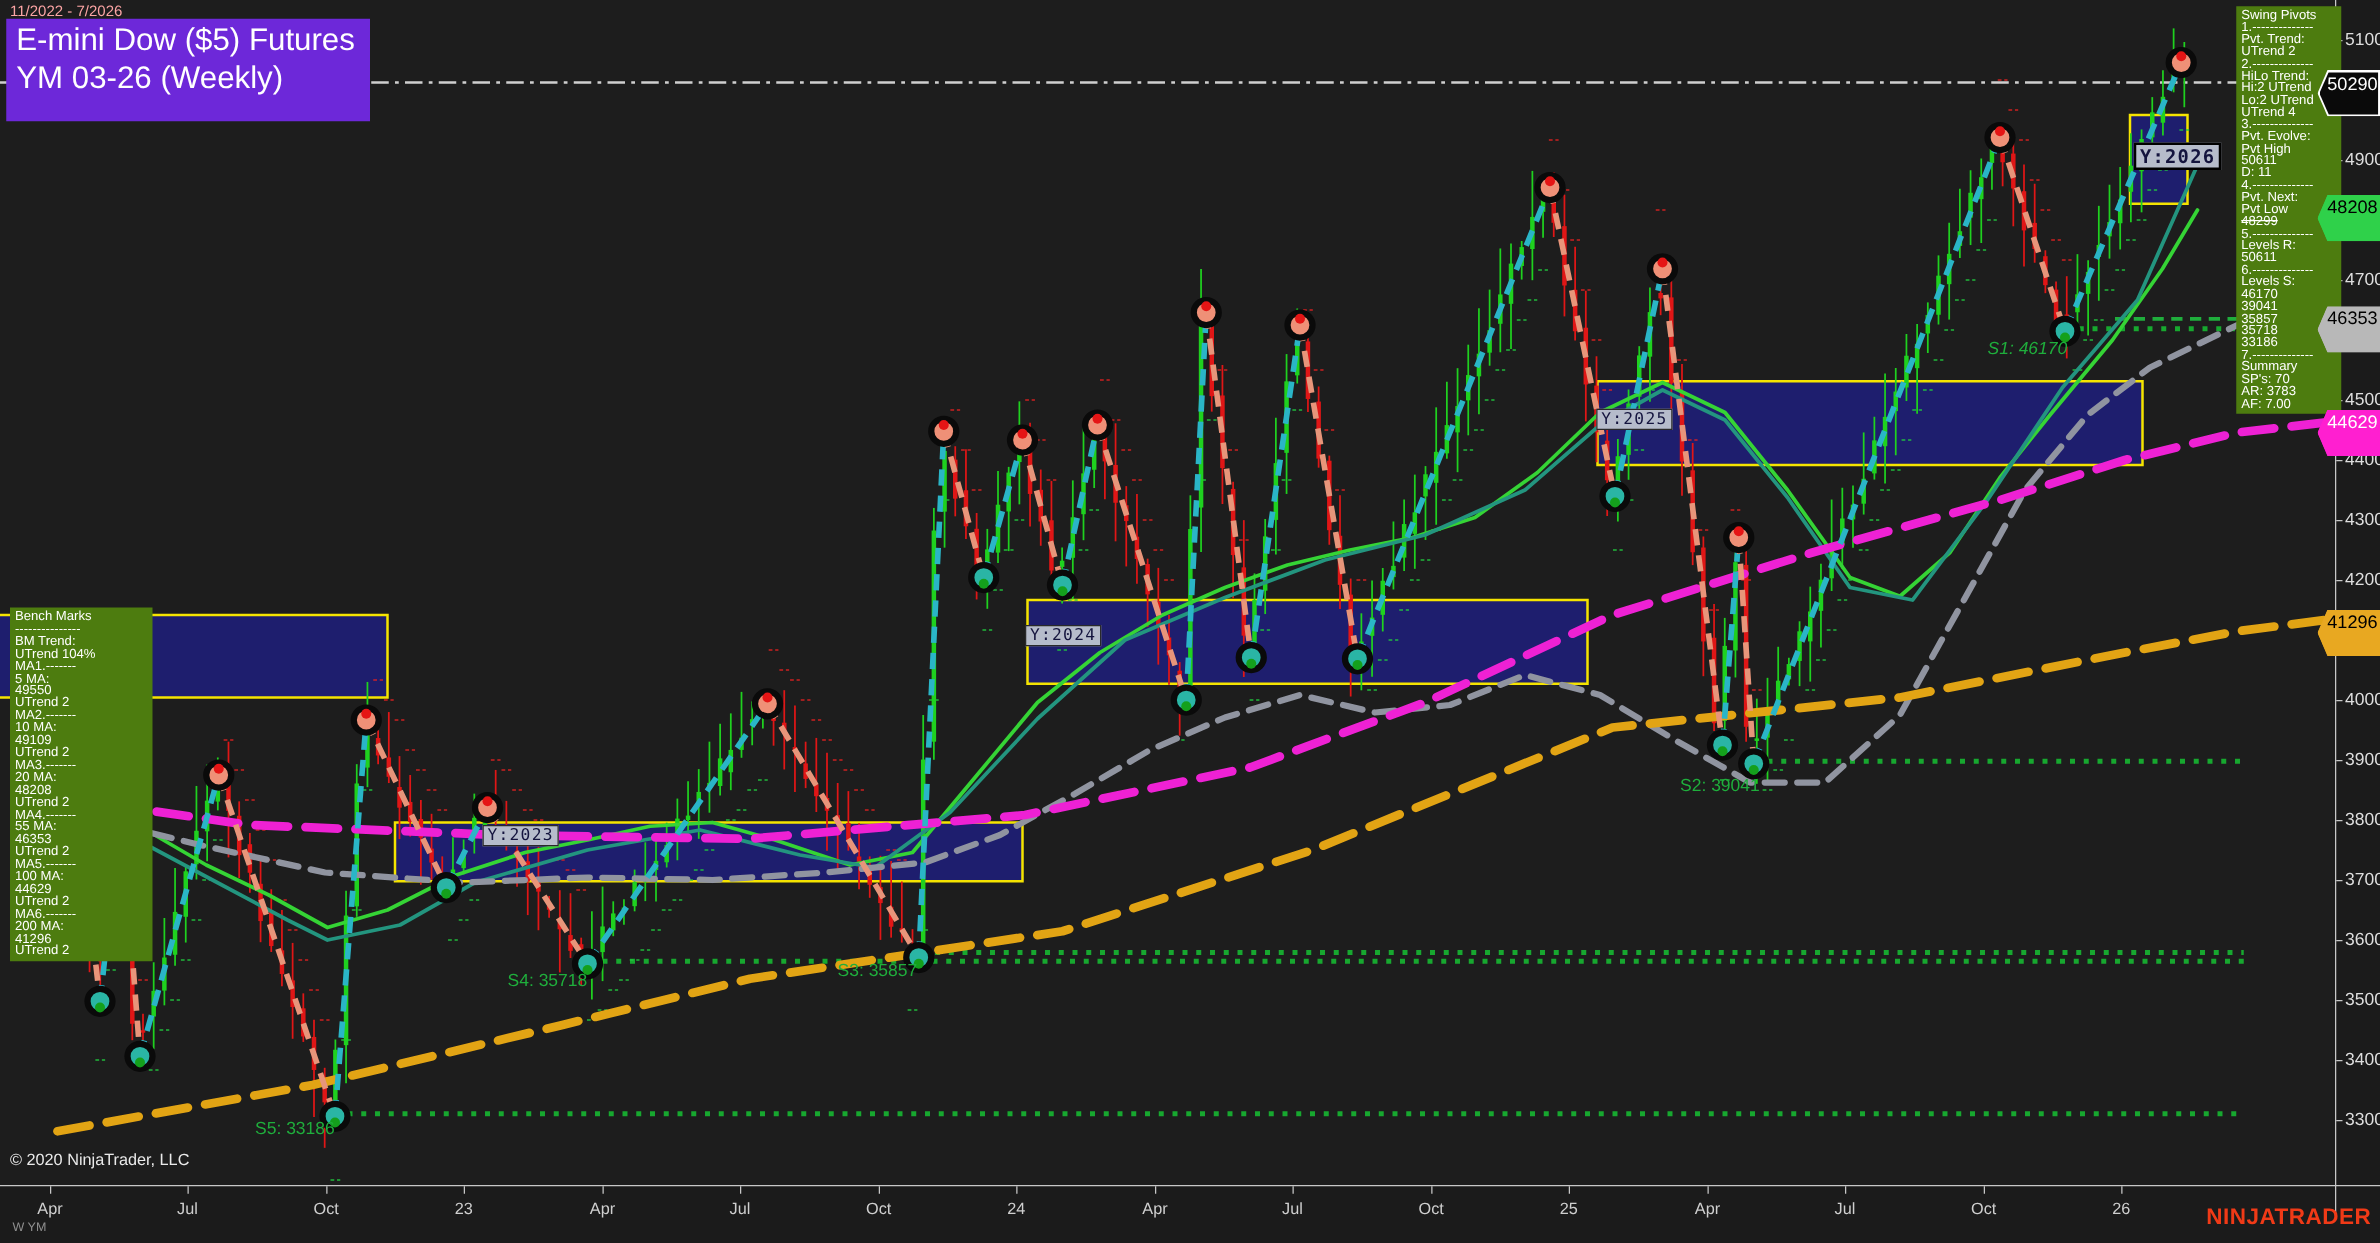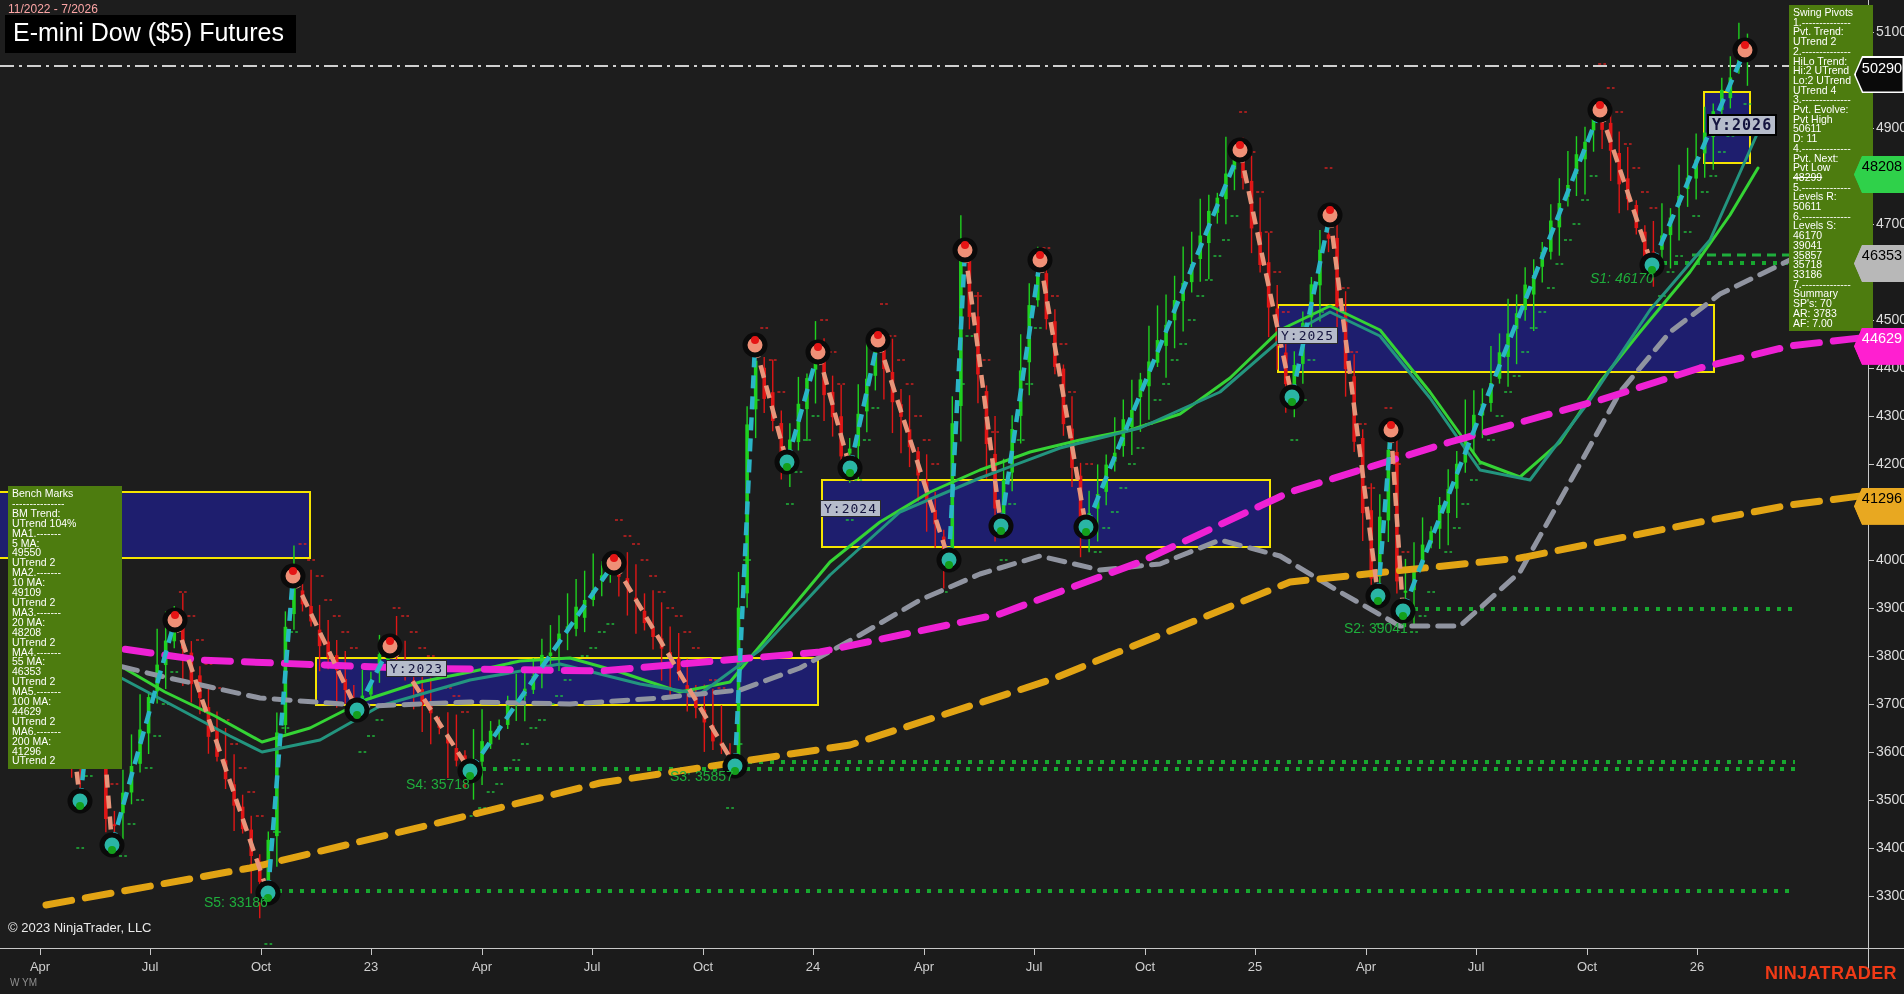--- a/index.html
+++ b/index.html
@@ -2,22 +2,22 @@
 <html><head>
 <meta charset="utf-8">
 <style>
   html,body{margin:0;padding:0;background:#1d1d1d;}
   body{width:1904px;height:994px;overflow:hidden;position:relative;
        font-family:"Liberation Sans",sans-serif;-webkit-font-smoothing:antialiased;}
   #chart-root{position:absolute;inset:0;}
   svg#plot{position:absolute;left:0;top:0;}
   
   #date-range{position:absolute;left:8px;top:2px;color:#fca5a5;font-size:12px;z-index:30;}
-  #title-box{position:absolute;left:5px;top:15px;background:#000000;color:#fff;
-             padding:2px 12px 6px 8px;font-size:25px;line-height:1.2;z-index:30;white-space:nowrap;}
+  #title-box{position:absolute;left:5px;top:15px;background:#6d28d9;color:#fff;
+             padding:2px 12px 20px 8px;font-size:25px;line-height:1.2;z-index:30;white-space:nowrap;}
   
   .panel{position:absolute;background:#4d7c0f;color:#fff;font-size:10.5px;z-index:25;padding:3px 4px;}
   #bench-panel{left:8px;top:486px;width:106px;}
   #swing-panel{left:1789px;top:5px;width:76px;}
   .panel div{line-height:9.9px;white-space:nowrap;}
   #swing-panel div{line-height:9.7px;}
   .strike{text-decoration:line-through;}
   
   #price-axis{position:absolute;left:1868px;top:0;width:36px;height:948px;
               background:#1b1b1b;border-left:1px solid #c8c8c8;z-index:20;}
@@ -756,20 +756,21 @@
       <circle cx="1600" cy="105" r="4" fill="#e51515"></circle>
       <circle cx="1652" cy="265" r="10" fill="#2ab5a5" stroke="#0a0a0a" stroke-width="5"></circle>
       <circle cx="1652" cy="270" r="4" fill="#14a01c"></circle>
       <circle cx="1745" cy="50" r="10" fill="#ef9077" stroke="#0a0a0a" stroke-width="5"></circle>
       <circle cx="1745" cy="45" r="4" fill="#e51515"></circle>
     </svg>
 
   <div id="date-range">11/2022 - 7/2026</div>
   <div id="title-box">
     <div>E-mini Dow ($5) Futures</div>
+    <div>YM 03-26 (Weekly)</div>
   </div>
 
   <div id="bench-panel" class="panel">
       <div>Bench Marks</div>
       <div>---------------</div>
       <div>BM Trend:</div>
       <div>UTrend 104%</div>
       <div>MA1.-------</div>
       <div>5 MA:</div>
       <div>49550</div>
@@ -929,16 +930,16 @@
       <div class="tlabel" style="left: 1366px;">Apr</div>
       <div class="ttick" style="left: 1476px;"></div>
       <div class="tlabel" style="left: 1476px;">Jul</div>
       <div class="ttick" style="left: 1587px;"></div>
       <div class="tlabel" style="left: 1587px;">Oct</div>
       <div class="ttick" style="left: 1697px;"></div>
       <div class="tlabel" style="left: 1697px;">26</div>
     </div>
   <div id="axis-corner"></div>
 
-  <div id="copyright">© 2023 NinjaTrader, LLC</div>
+  <div id="copyright">© 2020 NinjaTrader, LLC</div>
   <div id="instrument-code">W YM</div>
   <div id="brand">NINJATRADER</div>
 </div>
 
 </body></html>

